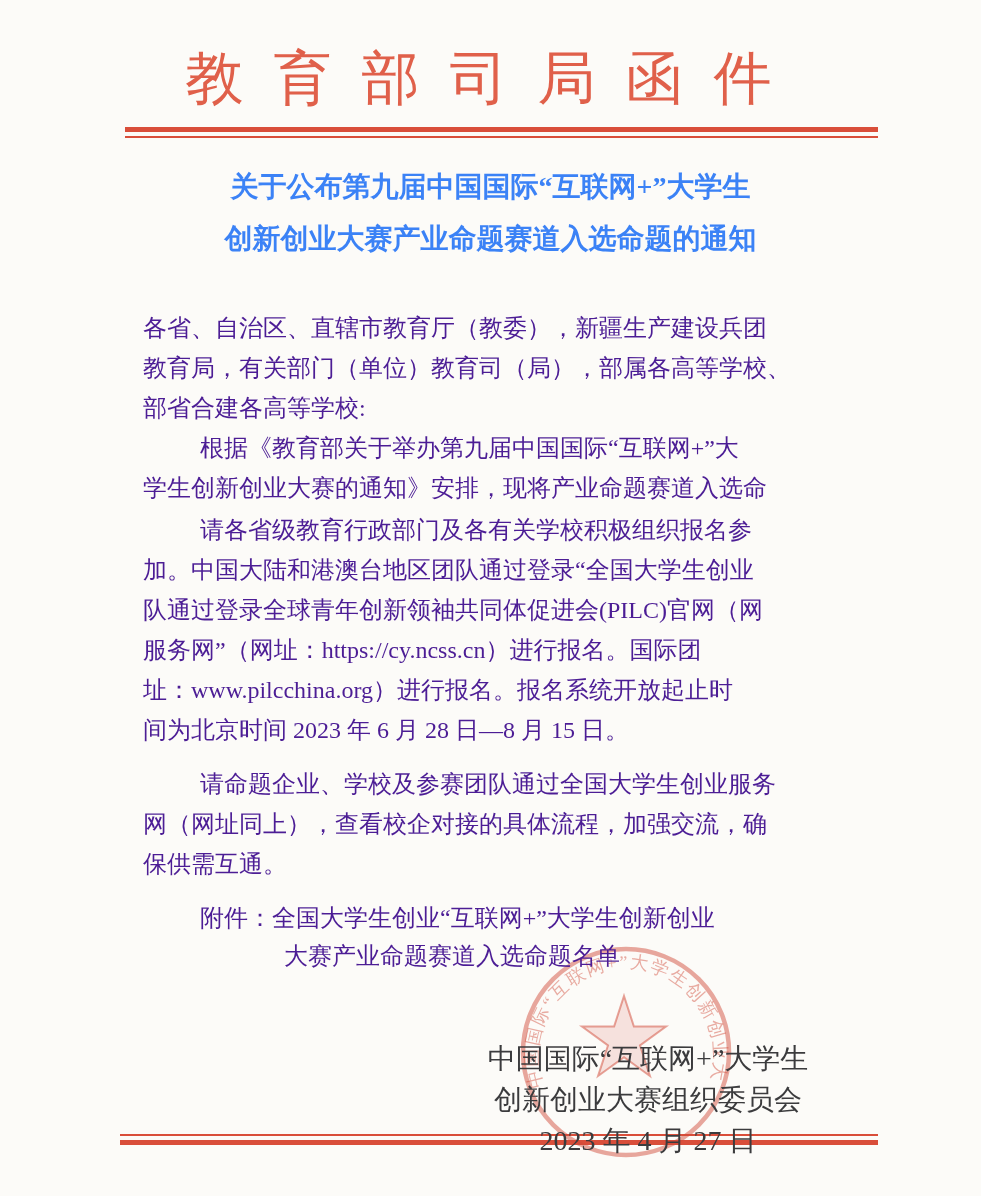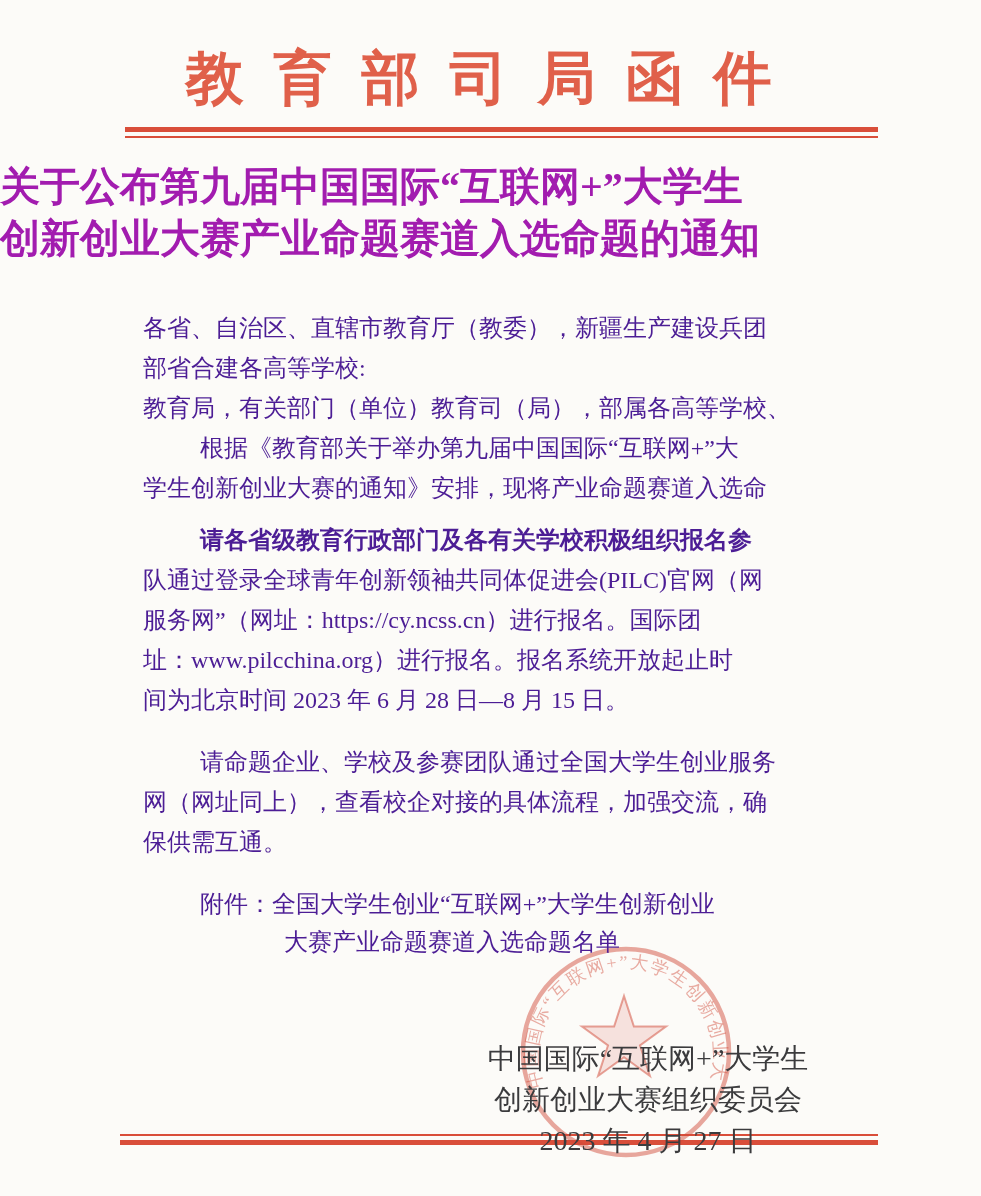--- a/index.html
+++ b/index.html
@@ -7,52 +7,53 @@
     position:relative;
     width:981px;height:1196px;
     background:#fcfbf8;
     overflow:hidden;
     font-family:"Liberation Serif","DejaVu Serif",serif;
   }
   
   .letterhead{
     position:absolute;top:40px;left:0;right:16px;
     text-align:center;
-    font-size:58px;font-weight:700;
+    font-size:58px;font-weight:400;
     color:#e0604a;
     letter-spacing:30px;padding-left:22px;
     white-space:nowrap;
   }
   
   .rule-top{position:absolute;top:127px;left:125px;width:753px;}
   .rule-top .bar-thick{height:5px;background:#d94e3a;}
   .rule-top .bar-thin{height:2px;background:#d94e3a;margin-top:4px;}
   .rule-bottom{position:absolute;top:1134px;left:120px;width:758px;}
   .rule-bottom .bar-thin{height:2px;background:#d94e3a;}
   .rule-bottom .bar-thick{height:5px;background:#d94e3a;margin-top:4px;}
   
   .doc-title{
     position:absolute;top:161px;left:0;right:0;
-    font-size:40px;font-weight:700;
-    color:#a21caf;line-height:52px;
+    text-align:center;
+    font-size:28px;font-weight:700;
+    color:#3b82f6;line-height:52px;
     white-space:nowrap;
   }
   
   .letter-body{
     position:absolute;top:308px;left:143px;width:740px;
     font-size:24px;line-height:40px;
     color:#4c1d95;
     white-space:nowrap;
     z-index:2;
   }
   .line{height:40px;}
   .ind{text-indent:57px;}
   .ind-att2{text-indent:141px;font-family:Liberation Mono, monospace;}
-  .gap-sm{margin-top:12px;font-weight:bold;}
-  .gap-md{margin-top:22px;}
+  .gap-sm{margin-top:2px;}
+  .gap-md{margin-top:14px;}
   
   .signature{
     position:absolute;top:1026px;left:408px;width:480px;
     text-align:center;
     font-size:28px;line-height:41px;
     color:#3b3b3d;
     white-space:nowrap;
     z-index:2;
     margin-top:12px;
   }
@@ -82,27 +83,28 @@
     <div class="bar-thin"></div>
   </div>
 
   <div class="doc-title">
     <div>关于公布第九届中国国际“互联网+”大学生</div>
     <div>创新创业大赛产业命题赛道入选命题的通知</div>
   </div>
 
   <div class="letter-body">
     <div class="line">各省、自治区、直辖市教育厅（教委），新疆生产建设兵团</div>
+    <div class="line">教育局，有关部门（单位）教育司（局），部属各高等学校、</div>
     <div class="line">部省合建各高等学校:</div>
-    <div class="line">教育局，有关部门（单位）教育司（局），部属各高等学校、</div>
 
     <div class="line ind">根据《教育部关于举办第九届中国国际“互联网+”大</div>
     <div class="line">学生创新创业大赛的通知》安排，现将产业命题赛道入选命</div>
 
     <div class="line ind gap-sm">请各省级教育行政部门及各有关学校积极组织报名参</div>
+    <div class="line">加。中国大陆和港澳台地区团队通过登录“全国大学生创业</div>
     <div class="line">队通过登录全球青年创新领袖共同体促进会(PILC)官网（网</div>
     <div class="line">服务网”（网址：https://cy.ncss.cn）进行报名。国际团</div>
     <div class="line">址：www.pilcchina.org）进行报名。报名系统开放起止时</div>
     <div class="line">间为北京时间 2023 年 6 月 28 日—8 月 15 日。</div>
 
     <div class="line ind gap-md">请命题企业、学校及参赛团队通过全国大学生创业服务</div>
     <div class="line">网（网址同上），查看校企对接的具体流程，加强交流，确</div>
     <div class="line">保供需互通。</div>
 
     <div class="line ind gap-md">附件：全国大学生创业“互联网+”大学生创新创业</div>

